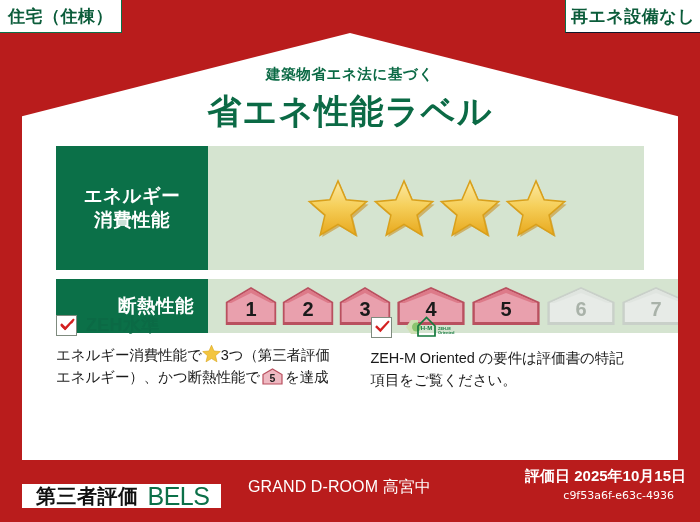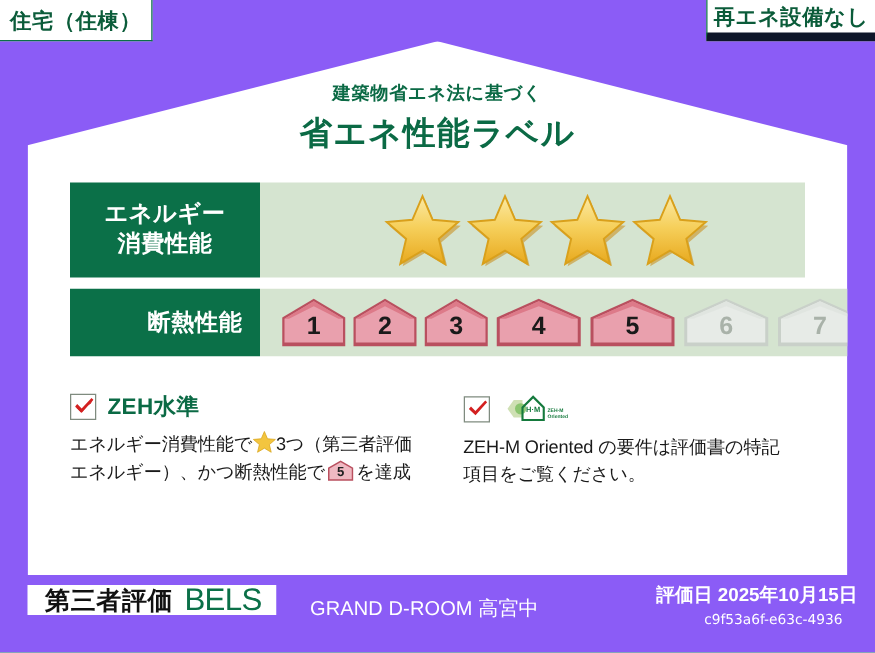--- a/index.html
+++ b/index.html
@@ -7,39 +7,39 @@
     width:700px;height:522px;
     background:#0a7a4f;
     font-family:"Liberation Sans","DejaVu Sans",sans-serif;
     overflow:hidden;
     position:relative;
   }
 
   
   .label-root{
     position:absolute;inset:0;
-    background:#8b5cf6;
+    background:#b91c1c;
     overflow:hidden;
   }
 
   
   .tag{
     position:absolute;
     top:0;
     background:#ffffff;
     color:#0b5c3a;
     font-weight:bold;
     font-size:17px;
     letter-spacing:.5px;
     display:flex;align-items:center;justify-content:center;
     box-sizing:border-box;
     z-index:6;
   }
   .tag-left{left:0;width:122px;height:33px;border-right:1px solid #0b7048;border-bottom:1px solid #0b7048;}
-  .tag-right{right:0;width:135px;height:33px;border-left:1px solid #0b7048;border-bottom:7px solid #0f172a;font-family:Liberation Serif, serif;}
+  .tag-right{right:0;width:135px;height:33px;border-left:1px solid #0b7048;border-bottom:1px solid #0f172a;font-family:Liberation Serif, serif;}
 
   
   .body-card{
     position:absolute;
     left:22px;right:22px;
     top:33px;bottom:62px;
     background:#ffffff;
     clip-path: polygon(0% 19.5%, 50% 0%, 100% 19.5%, 100% 100%, 0% 100%);
     z-index:2;
   }
@@ -51,21 +51,21 @@
 
   
   .heading-wrap{
     position:absolute;top:32px;left:0;right:0;text-align:center;
   }
   .heading-sub{
     font-size:14.5px;font-weight:bold;color:#0b6a45;letter-spacing:.6px;
     margin:0 0 5px 0;
   }
   .heading-main{
-    font-size:26px;font-weight:bold;color:#0b6a45;letter-spacing:1.2px;
+    font-size:34px;font-weight:bold;color:#0b6a45;letter-spacing:1.2px;
     margin:0;
   }
 
   
   .rows{
     position:absolute;top:113px;left:34px;right:34px;
   }
   .perf-row{
     display:flex;align-items:stretch;margin-bottom:9px;
   }
@@ -80,21 +80,21 @@
     text-align:center;
     letter-spacing:.5px;
     box-sizing:border-box;
   }
   .perf-val{
     flex:1;
     background:#d5e4d0;
     display:flex;align-items:center;
     box-sizing:border-box;
   }
-  .row-energy .perf-key,.row-energy .perf-val{height:76px;font-family:Liberation Serif, serif;}
+  .row-energy .perf-key,.row-energy .perf-val{height:124px;}
   .row-insul  .perf-key,.row-insul  .perf-val{height:54px;padding-left:48px;}
   .row-energy .perf-val{justify-content:center;gap:4px;padding-left:22px;}
   .row-insul  .perf-val{justify-content:flex-start;padding-left:16px;gap:3px;}
 
   
   .star{
     width:62px;height:60px;display:block;
   }
   .star.small{width:19px;height:19px;vertical-align:-3px;display:inline-block;}
 
@@ -152,21 +152,21 @@
     position:absolute;left:0;right:0;bottom:1px;
     text-align:center;font-size:10.5px;color:#222;z-index:2;line-height:1;
   }
 
   
   .footer{
     position:absolute;left:0;right:0;bottom:0;height:62px;
     z-index:5;
   }
   .bels-box{
-    position:absolute;left:22px;top:8px;
+    position:absolute;left:22px;top:24px;
     height:24px;
     background:#ffffff;
     display:flex;align-items:center;
     padding:0 12px 0 14px;
     box-sizing:border-box;
   }
   .bels-jp{font-size:20px;font-weight:bold;color:#111;letter-spacing:.5px;}
   .bels-en{font-size:25px;font-weight:normal;color:#0b7048;letter-spacing:-.5px;margin-left:9px;}
   .bels-sub{
     position:absolute;left:248px;top:17px;

